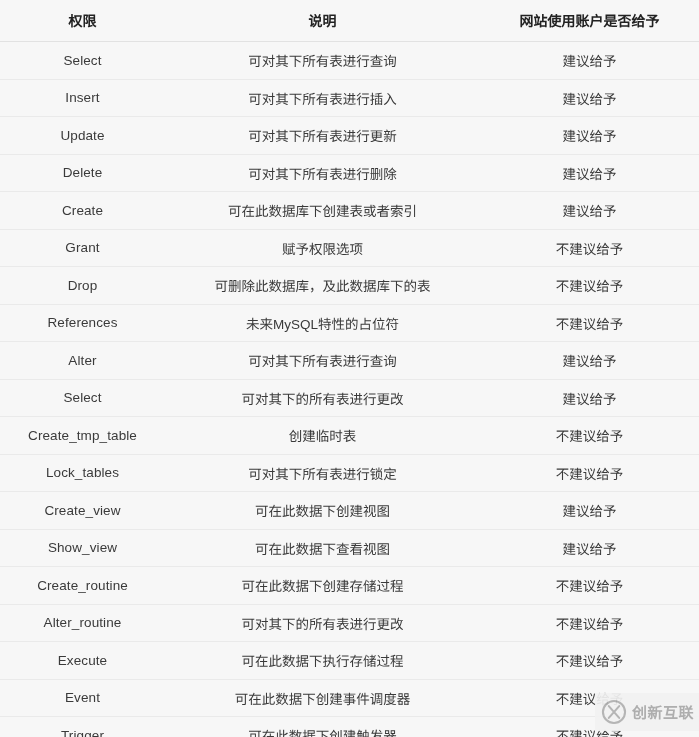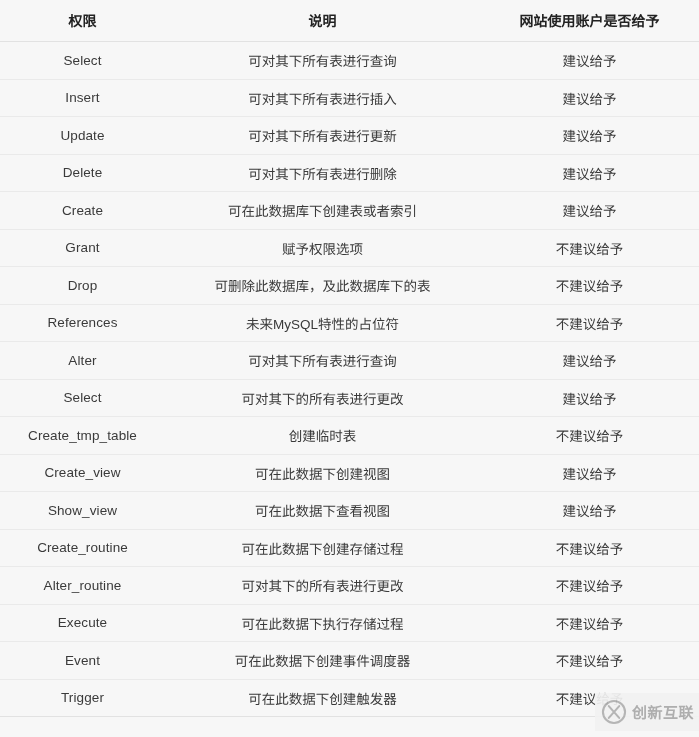--- a/index.html
+++ b/index.html
@@ -176,20 +176,25 @@
         <td class="cell-name">Select</td>
         <td class="cell-desc">可对其下的所有表进行更改</td>
         <td class="cell-grant">建议给予</td>
       </tr>
       <tr>
         <td class="cell-name">Create_tmp_table</td>
         <td class="cell-desc">创建临时表</td>
         <td class="cell-grant">不建议给予</td>
       </tr>
       <tr>
+        <td class="cell-name">Lock_tables</td>
+        <td class="cell-desc">可对其下所有表进行锁定</td>
+        <td class="cell-grant">不建议给予</td>
+      </tr>
+      <tr>
         <td class="cell-name">Create_view</td>
         <td class="cell-desc">可在此数据下创建视图</td>
         <td class="cell-grant">建议给予</td>
       </tr>
       <tr>
         <td class="cell-name">Show_view</td>
         <td class="cell-desc">可在此数据下查看视图</td>
         <td class="cell-grant">建议给予</td>
       </tr>
       <tr>

